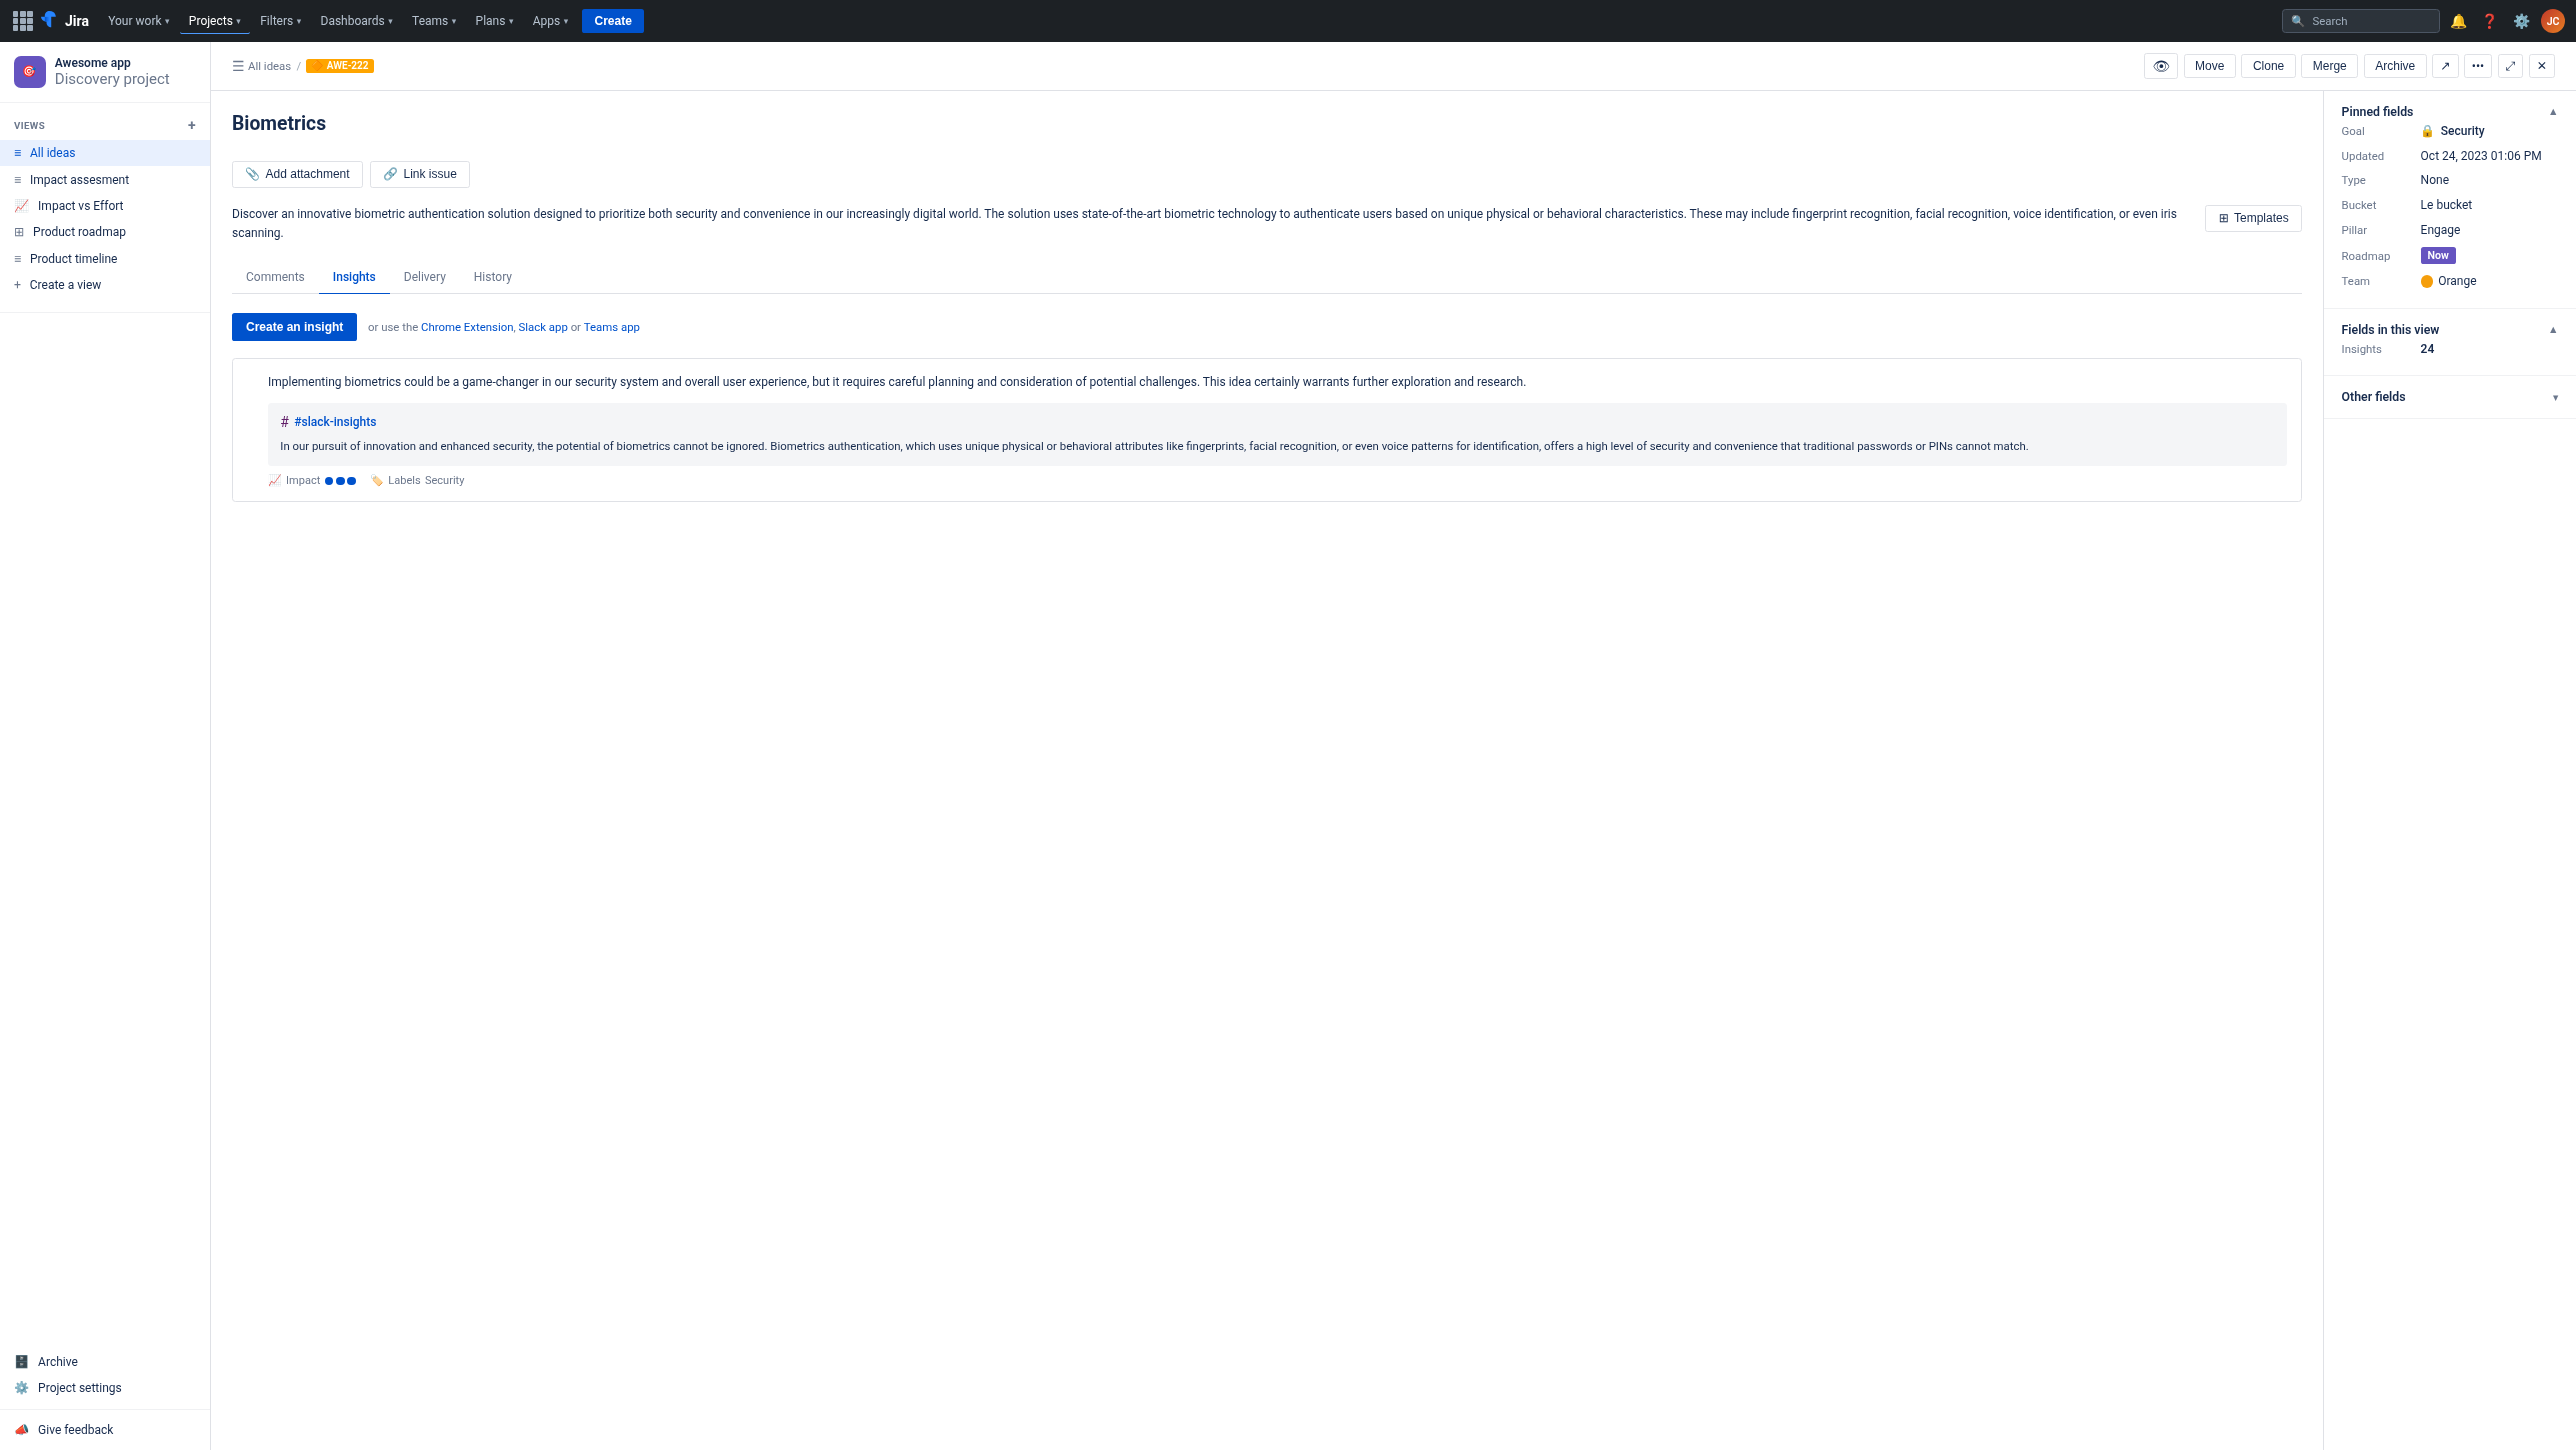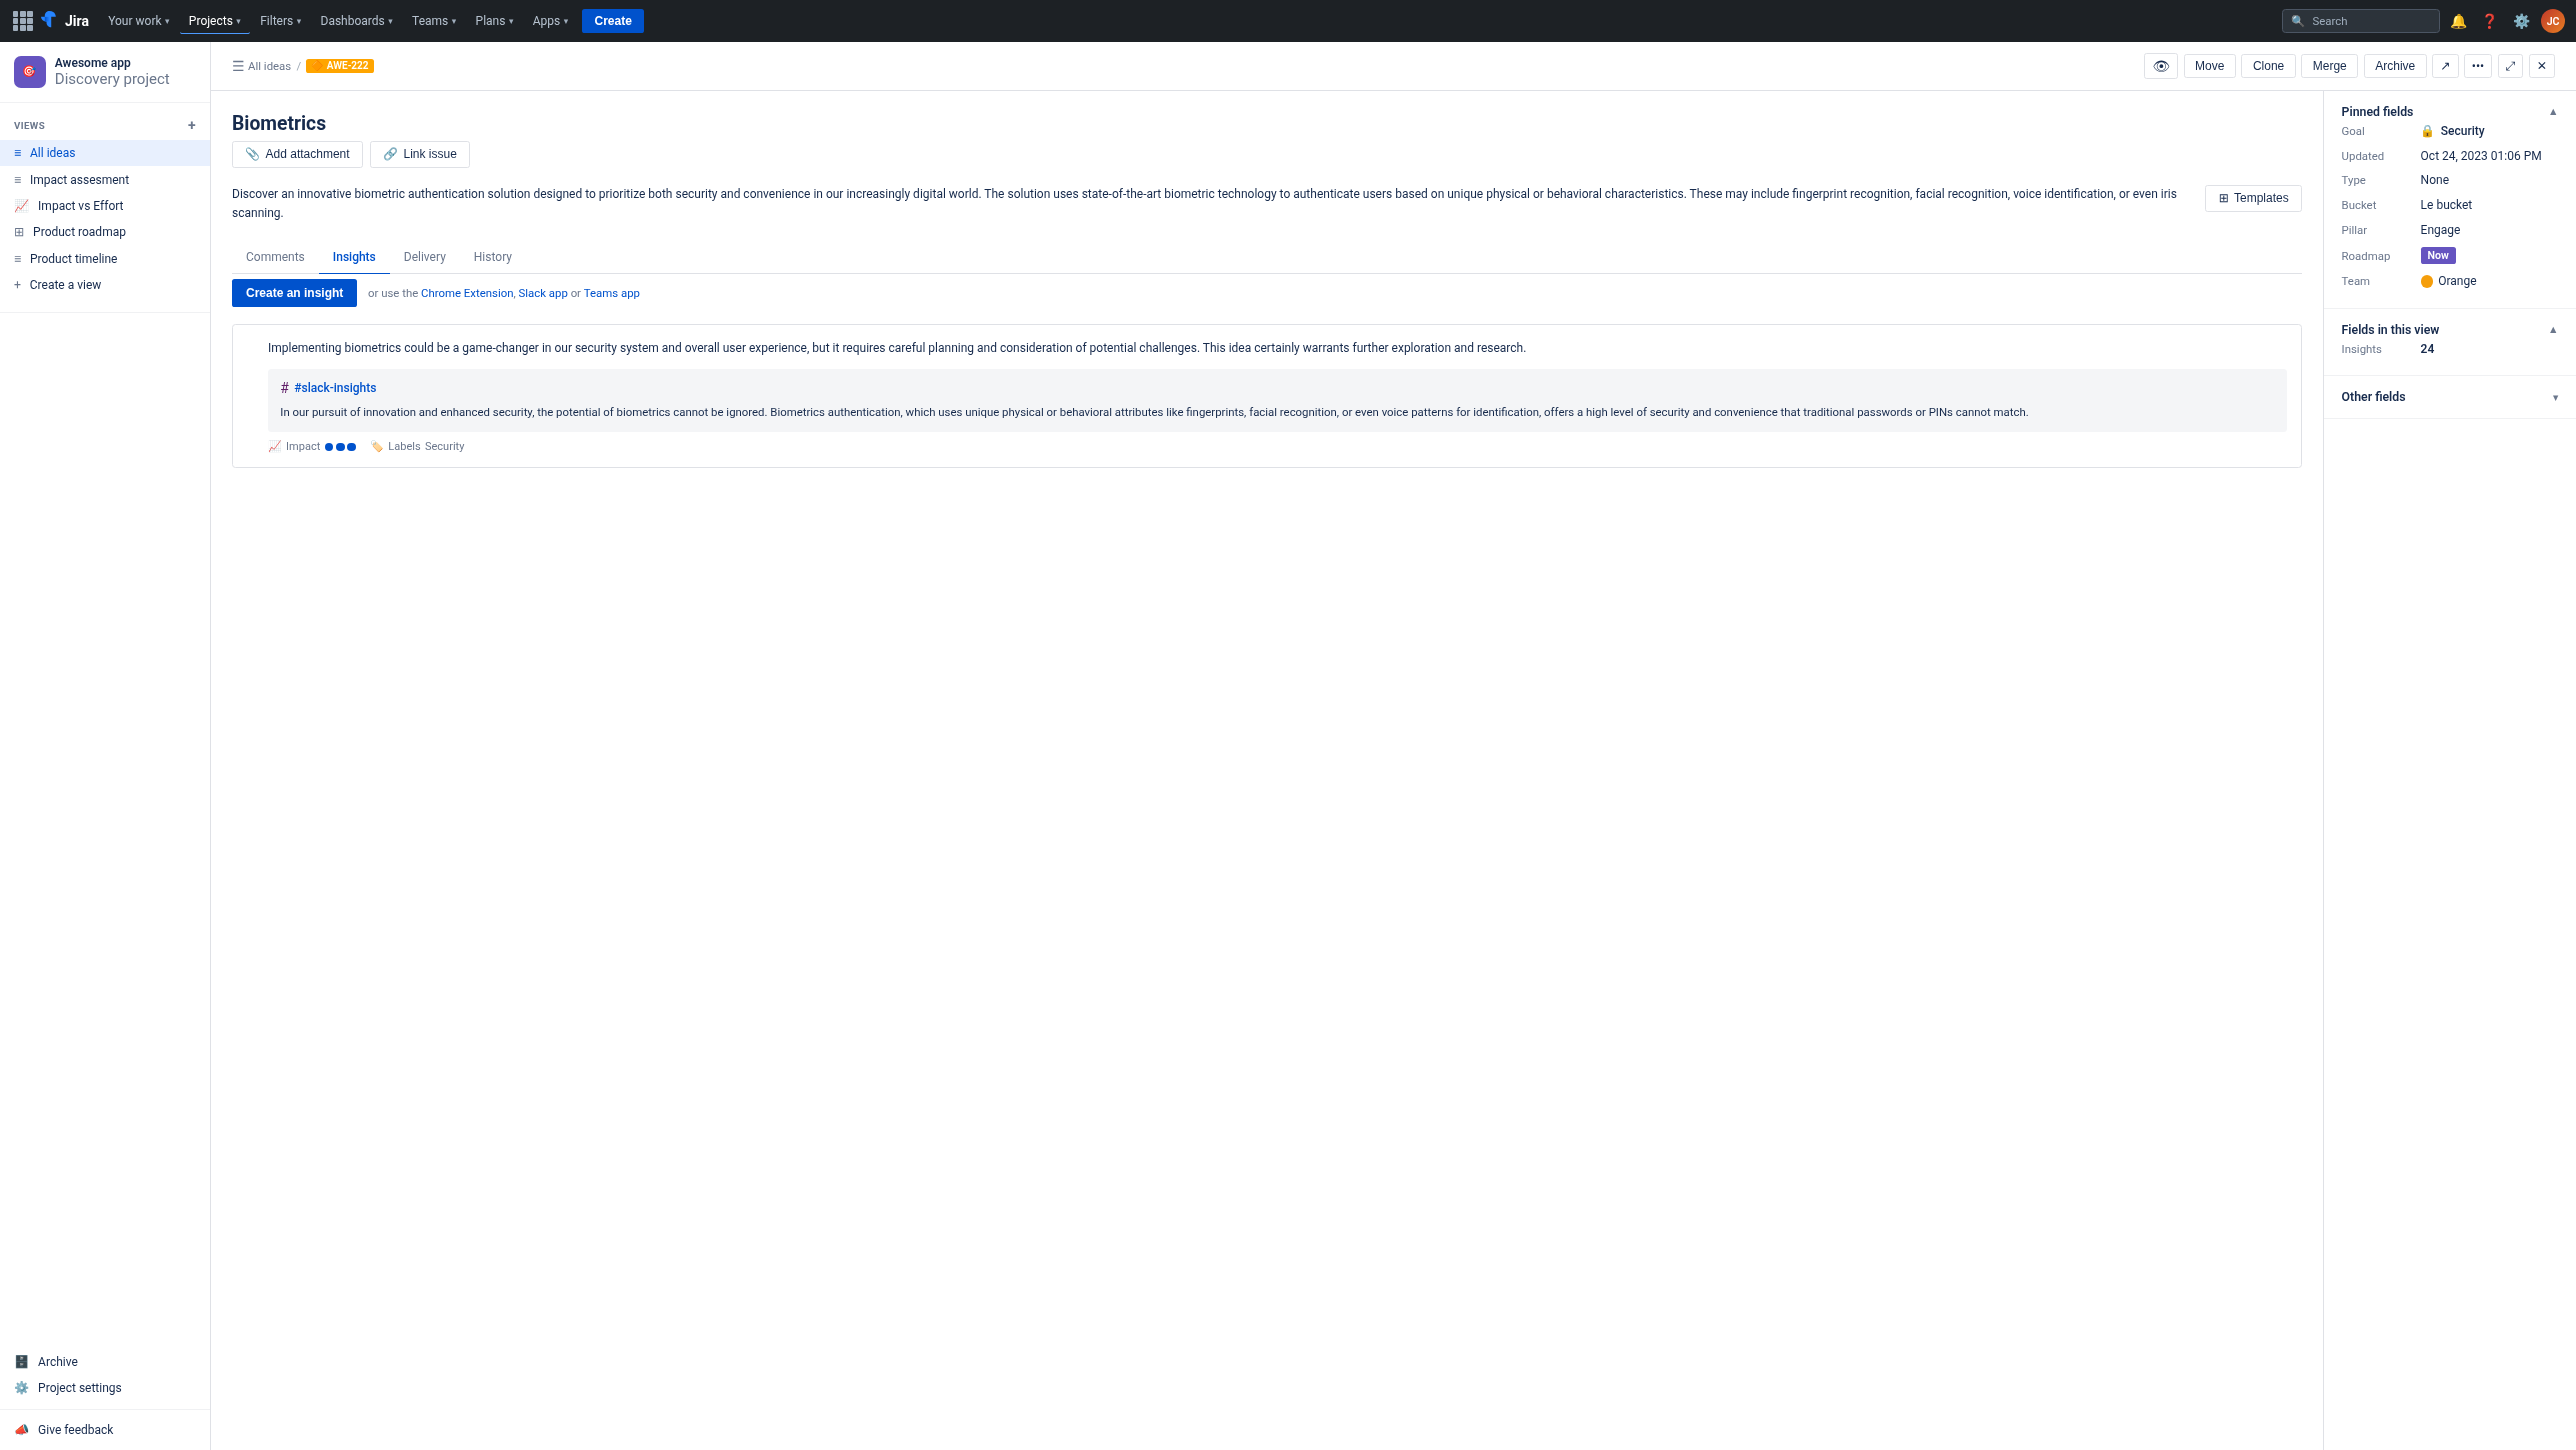--- a/index.html
+++ b/index.html
@@ -55,29 +55,29 @@
     .breadcrumb-issue { display: flex; align-items: center; gap: 4.4px; }
     .issue-badge { background: #ffa500; color: #fff; border-radius: 2.6px; padding: 1.8px 5.3px; font-size: 10px; font-weight: 600; display: inline-flex; align-items: center; gap: 2.6px; }
     .topbar-actions { display: flex; align-items: center; gap: 5.3px; }
     .topbar-btn { border: 0.9px solid #dfe1e6; background: #fff; color: #172b4d; padding: 4.4px 10.6px; border-radius: 2.6px; font-size: 12px; cursor: pointer; font-weight: 500; }
     .topbar-icon-btn { border: 0.9px solid #dfe1e6; background: #fff; color: #172b4d; padding: 4.4px 7px; border-radius: 2.6px; font-size: 12.3px; cursor: pointer; display: flex; align-items: center; justify-content: center; }
     .eye-icon { font-size: 14px; }
 
     
     .detail-body { display: flex; flex: 1; overflow: hidden; }
     .detail-main { flex: 1; overflow-y: auto; padding: 21px; }
-    .detail-title { font-size: 19.3px; font-weight: 700; color: #172b4d; margin-bottom: 6px; }
+    .detail-title { font-size: 19.3px; font-weight: 700; color: #172b4d; margin-bottom: 26px; }
     .detail-actions { display: flex; gap: 7px; margin-bottom: 17.6px; }
     .detail-action-btn { border: 0.9px solid #dfe1e6; background: #fff; padding: 5.3px 12.3px; border-radius: 2.6px; font-size: 12px; cursor: pointer; display: flex; align-items: center; gap: 5.3px; color: #172b4d; }
     .detail-description { font-size: 12px; line-height: 1.6; color: #172b4d; margin-bottom: 17.6px; }
     .templates-btn { display: flex; align-items: center; gap: 5.3px; border: 0.9px solid #dfe1e6; background: #fff; padding: 5.3px 12.3px; border-radius: 2.6px; font-size: 12px; cursor: pointer; color: #172b4d; float: right; }
     .clearfix::after { content: ''; display: table; clear: both; }
 
     
-    .detail-tabs { display: flex; border-bottom: 0.9px solid #dfe1e6; margin-bottom: 5px; gap: 0; }
+    .detail-tabs { display: flex; border-bottom: 0.9px solid #dfe1e6; margin-bottom: 19px; gap: 0; }
     .detail-tab { padding: 8.8px 14px; font-size: 12px; cursor: pointer; color: #6b778c; border-bottom: 1.8px solid transparent; margin-bottom: -0.9px; }
     .detail-tab.active { color: #0052cc; border-bottom: 1.8px solid #0052cc; font-weight: 500; }
 
     
     .insights-header { display: flex; align-items: center; gap: 10.6px; margin-bottom: 17.6px; }
     .create-insight-btn { background: #0052cc; color: #fff; border: none; padding: 7px 14px; border-radius: 2.6px; font-size: 12px; font-weight: 600; cursor: pointer; }
     .insight-or-text { font-size: 11.4px; color: #6b778c; text-align: center; }
     .insight-link { color: #0052cc; text-decoration: none; cursor: pointer; }
 
     

